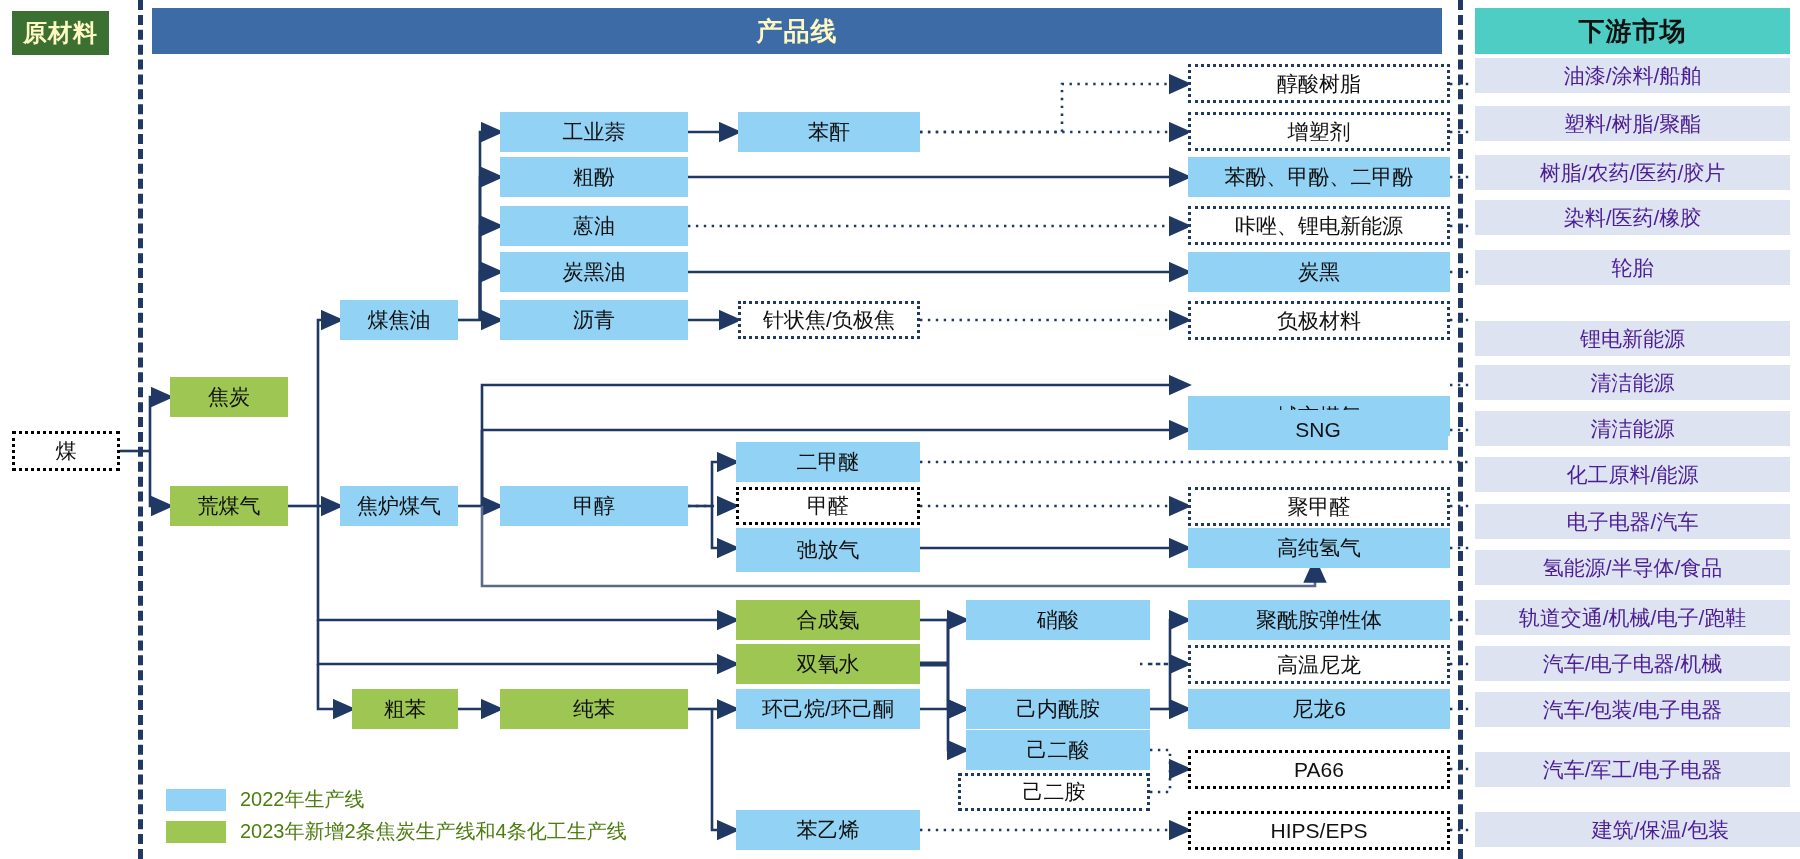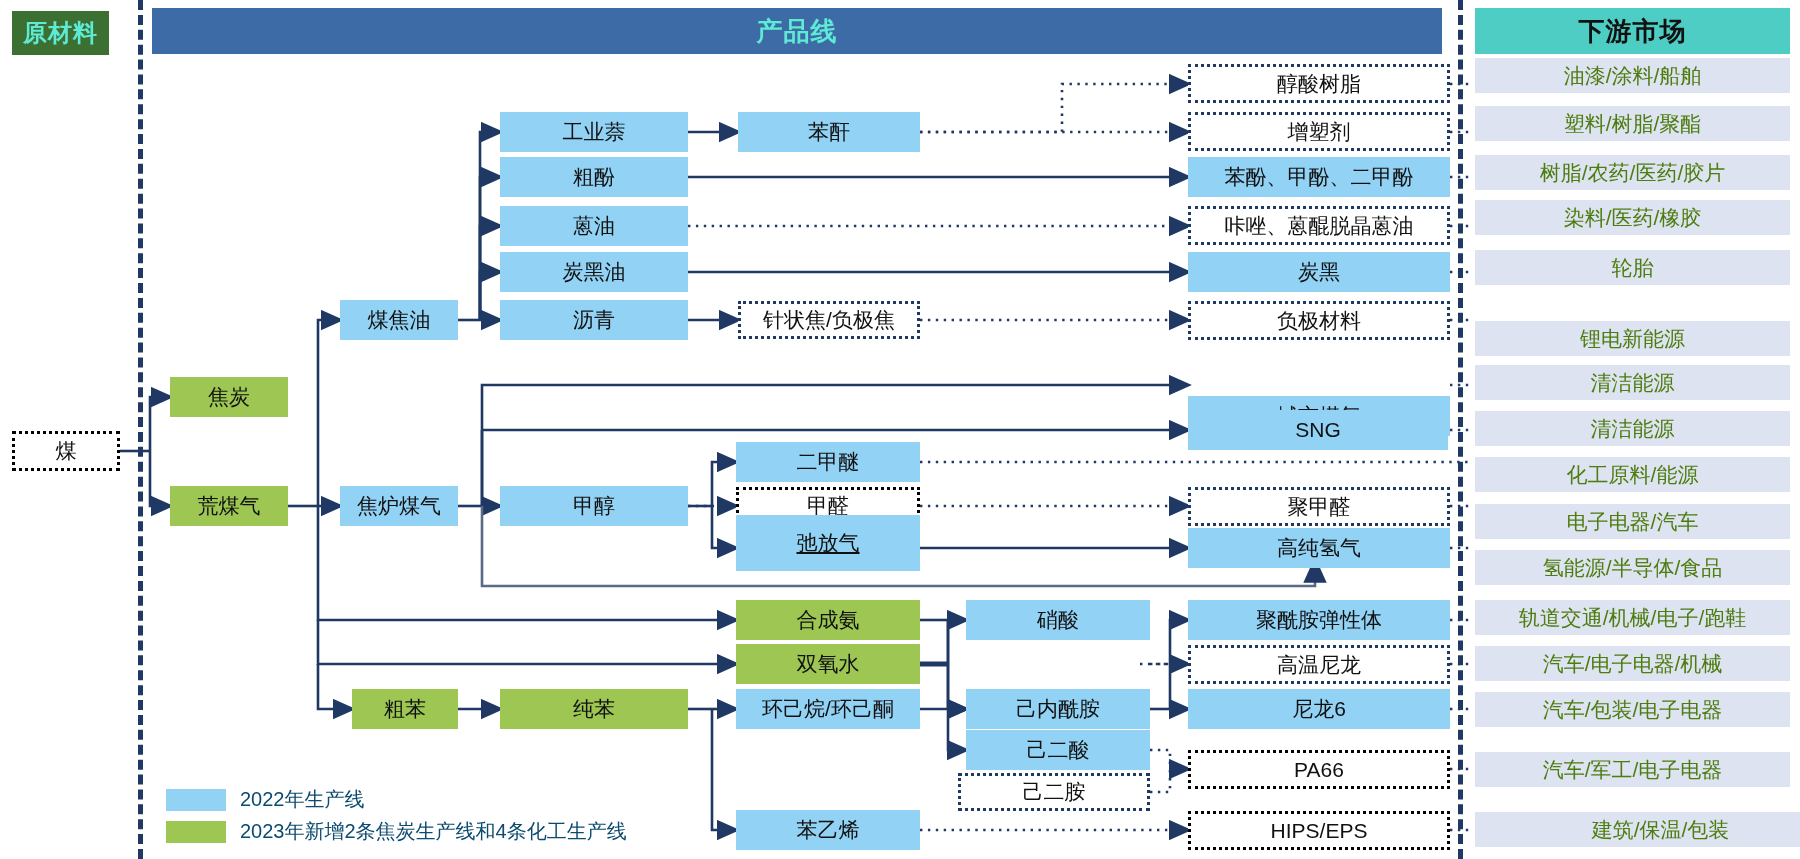--- a/index.html
+++ b/index.html
@@ -1,39 +1,39 @@
 <!DOCTYPE html>
 <html><head>
 <meta charset="utf-8">
 <style>
   html,body{margin:0;padding:0;background:#ffffff;}
   body{font-family:"Liberation Sans","DejaVu Sans",sans-serif;}
   #stage{position:relative;width:1800px;height:859px;overflow:hidden;background:#fff;}
   #wires{position:absolute;left:0;top:0;width:1800px;height:859px;pointer-events:none;}
 
   .hdr{position:absolute;display:flex;align-items:center;justify-content:center;
-       color:#5eead4;font-weight:bold;font-size:25px;letter-spacing:1px;}
+       color:#fef9c3;font-weight:bold;font-size:25px;letter-spacing:1px;}
   .hdr-raw{background:#3c7033;left:12px;top:11px;width:97px;height:44px;font-size:24px;}
   .hdr-prod{background:#3c6ba5;left:152px;top:8px;width:1290px;height:46px;font-size:26px;}
   .hdr-mkt{background:#4ecdc4;left:1475px;top:8px;width:315px;height:46px;font-size:26px;color:#111;}
 
   .node{position:absolute;display:flex;align-items:center;justify-content:center;
         font-size:21px;color:#111;box-sizing:border-box;text-align:center;line-height:1.1;}
   .blue{background:#91d2f5;}
   .green{background:#9dc653;}
   .dash-blue{background:#ffffff;border:3px dotted #1f3864;}
   .dash-black{background:#ffffff;border:3px dotted #000000;}
   .mkt{position:absolute;display:flex;align-items:center;justify-content:center;
-       background:#dde3f0;font-size:21px;color:#4d7c0f;}
+       background:#dde3f0;font-size:21px;color:#4c1d95;}
 
   .divider{position:absolute;width:0;border-left:5px dashed #1f3864;}
   #div-left{left:138px;top:0;height:859px;}
   #div-right{left:1458px;top:0;height:859px;}
 
-  .legend{position:absolute;font-size:20px;color:#0c4a6e;display:flex;align-items:center;gap:14px;}
+  .legend{position:absolute;font-size:20px;color:#4d7c0f;display:flex;align-items:center;gap:14px;}
   .sw{width:60px;height:22px;display:block;}
   .sw-blue{background:#91d2f5;}
   .sw-green{background:#9dc653;}
 </style>
 </head>
 <body>
 
 <div id="stage">
 
   <svg id="wires" viewBox="0 0 1800 859">
@@ -161,35 +161,35 @@
   <div class="node blue" style="left:500px;top:206px;width:188px;height:40px;">蒽油</div>
   <div class="node blue" style="left:500px;top:252px;width:188px;height:40px;">炭黑油</div>
   <div class="node blue" style="left:500px;top:300px;width:188px;height:40px;">沥青</div>
   <div class="node blue" style="left:500px;top:486px;width:188px;height:40px;">甲醇</div>
   <div class="node green" style="left:500px;top:689px;width:188px;height:40px;">纯苯</div>
 
   <div class="node blue" style="left:738px;top:112px;width:182px;height:40px;">苯酐</div>
   <div class="node dash-blue" style="left:738px;top:301px;width:182px;height:38px;">针状焦/负极焦</div>
   <div class="node blue" style="left:736px;top:442px;width:184px;height:40px;">二甲醚</div>
   <div class="node dash-black" style="left:736px;top:487px;width:184px;height:38px;">甲醛</div>
-  <div class="node blue" style="left:736px;top:515px;width:184px;height:56px;text-decoration:underline;">弛放气</div>
+  <div class="node blue" style="left:736px;top:528px;width:184px;height:44px;">弛放气</div>
   <div class="node green" style="left:736px;top:600px;width:184px;height:40px;">合成氨</div>
   <div class="node green" style="left:736px;top:644px;width:184px;height:40px;">双氧水</div>
   <div class="node blue" style="left:736px;top:689px;width:184px;height:40px;">环己烷/环己酮</div>
   <div class="node blue" style="left:736px;top:810px;width:184px;height:40px;">苯乙烯</div>
 
   <div class="node blue" style="left:966px;top:600px;width:184px;height:40px;">硝酸</div>
   <div class="node blue" style="left:966px;top:689px;width:184px;height:40px;">己内酰胺</div>
   <div class="node blue" style="left:966px;top:730px;width:184px;height:40px;">己二酸</div>
   <div class="node dash-blue" style="left:958px;top:773px;width:192px;height:38px;">己二胺</div>
 
   <div class="node dash-blue" style="left:1188px;top:64px;width:262px;height:39px;">醇酸树脂</div>
   <div class="node dash-blue" style="left:1188px;top:112px;width:262px;height:39px;">增塑剂</div>
   <div class="node blue" style="left:1188px;top:157px;width:262px;height:40px;">苯酚、甲酚、二甲酚</div>
-  <div class="node dash-blue" style="left:1188px;top:206px;width:262px;height:39px;">咔唑、蒽醌脱晶蒽油</div>
+  <div class="node dash-blue" style="left:1188px;top:206px;width:262px;height:39px;">咔唑、锂电新能源</div>
   <div class="node blue" style="left:1188px;top:252px;width:262px;height:40px;">炭黑</div>
   <div class="node dash-blue" style="left:1188px;top:301px;width:262px;height:39px;">负极材料</div>
   <div class="node blue" style="left:1188px;top:365px;width:262px;height:40px;margin-top:31px;">城市煤气</div>
   <div class="node blue" style="left:1188px;top:410px;width:260px;height:40px;">SNG</div>
   <div class="node dash-blue" style="left:1188px;top:487px;width:262px;height:39px;">聚甲醛</div>
   <div class="node blue" style="left:1188px;top:528px;width:262px;height:40px;">高纯氢气</div>
   <div class="node blue" style="left:1188px;top:600px;width:262px;height:40px;">聚酰胺弹性体</div>
   <div class="node dash-blue" style="left:1188px;top:645px;width:262px;height:39px;">高温尼龙</div>
   <div class="node blue" style="left:1188px;top:689px;width:262px;height:40px;">尼龙6</div>
   <div class="node dash-black" style="left:1188px;top:750px;width:262px;height:39px;">PA66</div>

